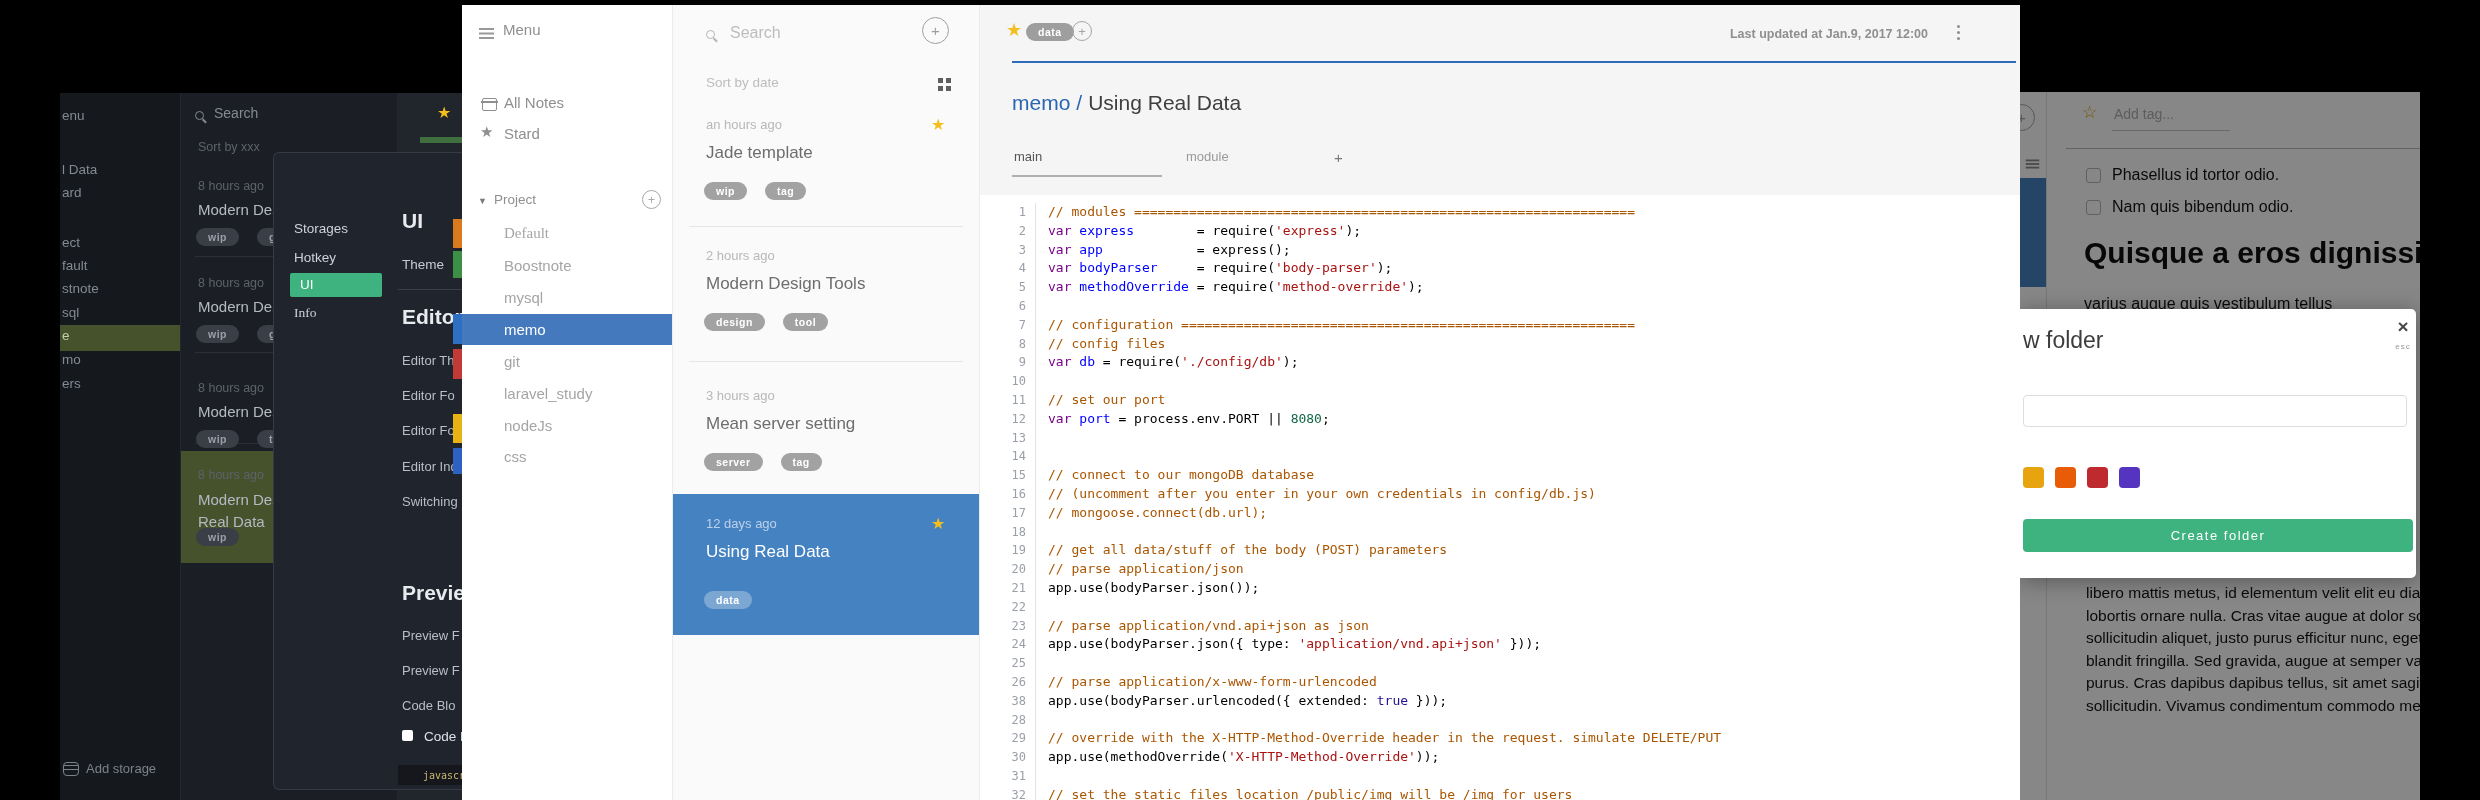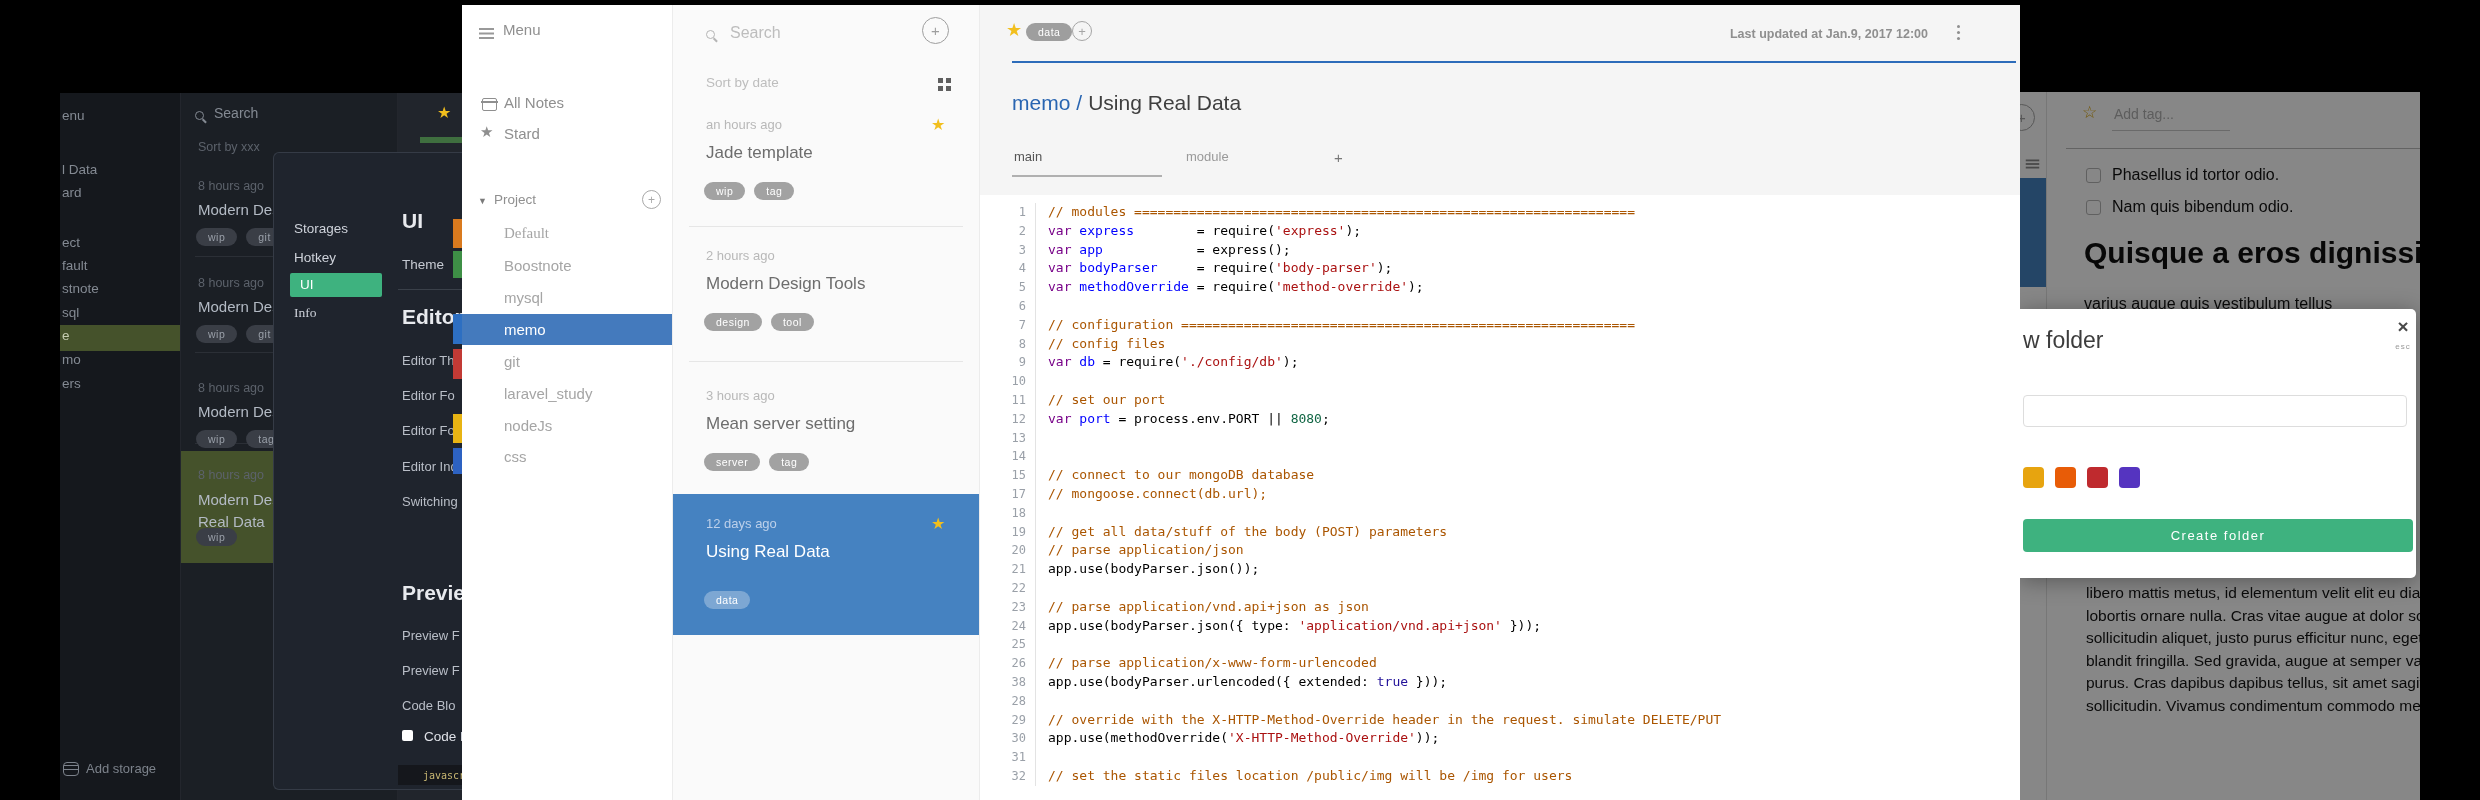--- a/index.html
+++ b/index.html
@@ -15,21 +15,21 @@
   .i-grid::before{content:"";position:absolute;width:5px;height:5px;background:currentColor;box-shadow:8px 0 0 currentColor,0 8px 0 currentColor,8px 8px 0 currentColor}
   .i-list{width:15px;height:12px;position:relative;display:inline-block}
   .i-list::before{content:"";position:absolute;left:0;top:1px;width:15px;height:2px;background:currentColor;box-shadow:0 4px 0 currentColor,0 8px 0 currentColor}
   .i-burger{width:15px;height:12px;position:relative;display:inline-block}
   .i-burger::before{content:"";position:absolute;width:15px;height:1.8px;background:currentColor;box-shadow:0 4.5px 0 currentColor,0 9px 0 currentColor;top:0}
   .i-box{width:13px;height:11px;border:1.6px solid currentColor;border-radius:2px;position:relative;display:inline-block}
   .i-box::before{content:"";position:absolute;left:-1.6px;right:-1.6px;top:2px;height:1.6px;background:currentColor}
   .i-db{width:14px;height:12px;border:1.6px solid currentColor;border-radius:4px;position:relative;display:inline-block}
   .i-db::before{content:"";position:absolute;left:0;right:0;top:2px;height:1.4px;background:currentColor;box-shadow:0 4px 0 currentColor}
   .i-kebab{width:3px;height:3px;border-radius:50%;background:currentColor;box-shadow:0 6px 0 currentColor,0 12px 0 currentColor;display:inline-block}
-  .pill{display:inline-block;color:#fff;font-size:10.5px;font-weight:normal;letter-spacing:.5px;padding:4px 12px;border-radius:11px;margin-right:9px;line-height:10px}
+  .pill{display:inline-block;color:#fff;font-size:10.5px;font-weight:bold;letter-spacing:.5px;padding:4px 12px;border-radius:11px;margin-right:18px;line-height:10px}
   
   .dark-app{left:60px;top:93px;width:402px;height:707px;background:#1b1f25;display:flex;z-index:1}
   .d-side{width:120px;background:#15181d;position:relative;flex:none}
   .d-list{width:216px;background:#1b1f25;position:relative;flex:none;border-left:1px solid #23262d}
   .d-edit{flex:1;background:#21252c;position:relative;border-left:1px solid #23262d}
   .d-row{position:absolute;left:0;width:100%;height:22px;color:#848a93;font-size:13.5px;line-height:22px;white-space:nowrap;overflow:hidden;padding-left:2px;box-sizing:border-box}
   .d-row.sel{background:#45522b;color:#c6cdb2;height:26px}
   .d-time{position:absolute;left:17px;color:#5c626b;font-size:12.5px;white-space:nowrap}
   .d-title{position:absolute;left:17px;color:#b3bac4;font-size:15px;white-space:nowrap}
   .d-tags{position:absolute;left:15px;white-space:nowrap}
@@ -239,20 +239,21 @@
         <div class="cl"><span class="ln">6</span><span class="cd"></span></div>
         <div class="cl"><span class="ln">7</span><span class="cd"><span class="tk-c">// configuration ==========================================================</span></span></div>
         <div class="cl"><span class="ln">8</span><span class="cd"><span class="tk-c">// config files</span></span></div>
         <div class="cl"><span class="ln">9</span><span class="cd"><span class="tk-k">var</span><span class="tk-p"> </span><span class="tk-d">db</span><span class="tk-p"> = require(</span><span class="tk-s">'./config/db'</span><span class="tk-p">);</span></span></div>
         <div class="cl"><span class="ln">10</span><span class="cd"></span></div>
         <div class="cl"><span class="ln">11</span><span class="cd"><span class="tk-c">// set our port</span></span></div>
         <div class="cl"><span class="ln">12</span><span class="cd"><span class="tk-k">var</span><span class="tk-p"> </span><span class="tk-d">port</span><span class="tk-p"> = process.env.PORT || </span><span class="tk-n">8080</span><span class="tk-p">;</span></span></div>
         <div class="cl"><span class="ln">13</span><span class="cd"></span></div>
         <div class="cl"><span class="ln">14</span><span class="cd"></span></div>
         <div class="cl"><span class="ln">15</span><span class="cd"><span class="tk-c">// connect to our mongoDB database</span></span></div>
+        <div class="cl"><span class="ln">16</span><span class="cd"><span class="tk-c">// (uncomment after you enter in your own credentials in config/db.js)</span></span></div>
         <div class="cl"><span class="ln">17</span><span class="cd"><span class="tk-c">// mongoose.connect(db.url);</span></span></div>
         <div class="cl"><span class="ln">18</span><span class="cd"></span></div>
         <div class="cl"><span class="ln">19</span><span class="cd"><span class="tk-c">// get all data/stuff of the body (POST) parameters</span></span></div>
         <div class="cl"><span class="ln">20</span><span class="cd"><span class="tk-c">// parse application/json</span></span></div>
         <div class="cl"><span class="ln">21</span><span class="cd"><span class="tk-p">app.use(bodyParser.json());</span></span></div>
         <div class="cl"><span class="ln">22</span><span class="cd"></span></div>
         <div class="cl"><span class="ln">23</span><span class="cd"><span class="tk-c">// parse application/vnd.api+json as json</span></span></div>
         <div class="cl"><span class="ln">24</span><span class="cd"><span class="tk-p">app.use(bodyParser.json({ type: </span><span class="tk-s">'application/vnd.api+json'</span><span class="tk-p"> }));</span></span></div>
         <div class="cl"><span class="ln">25</span><span class="cd"></span></div>
         <div class="cl"><span class="ln">26</span><span class="cd"><span class="tk-c">// parse application/x-www-form-urlencoded</span></span></div>

